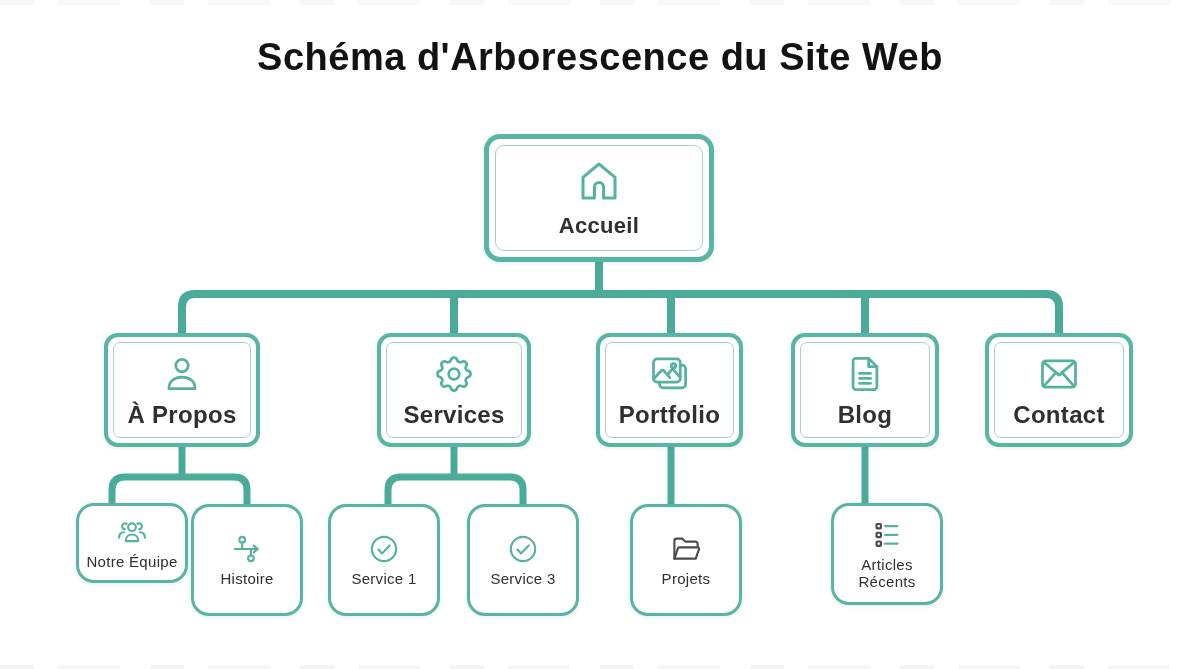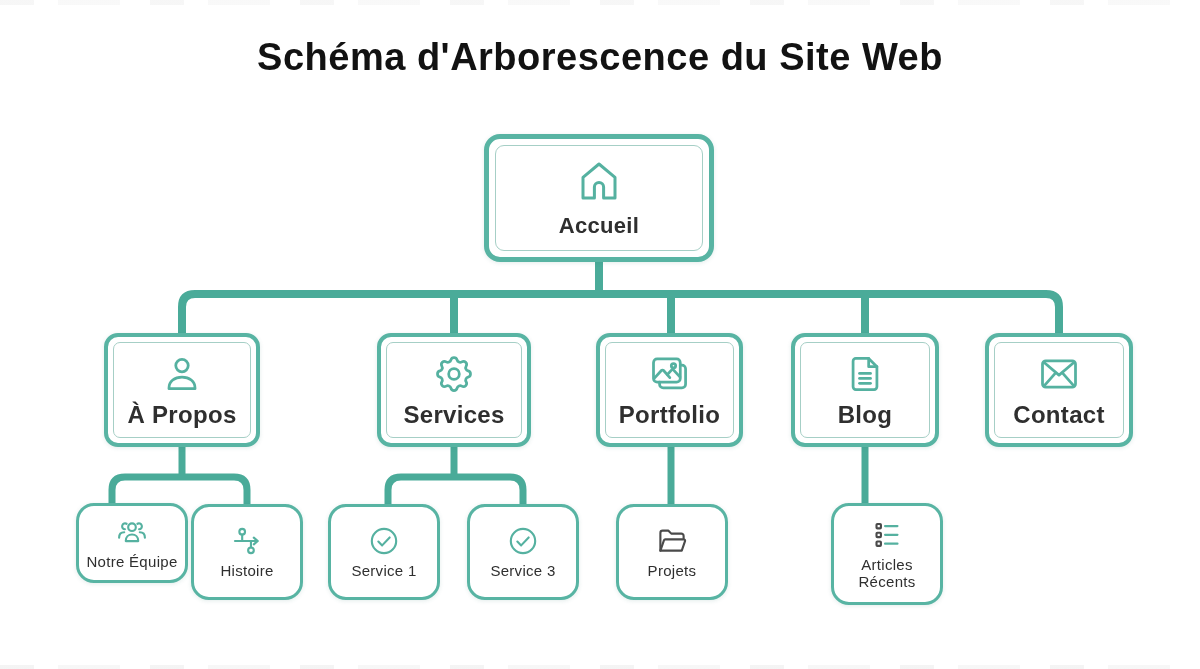--- a/index.html
+++ b/index.html
@@ -37,29 +37,29 @@
   .lvl2 .inner{gap:6px;border-radius:7px;}
   .lvl2 .lbl{font-size:24px;}
   .lvl2 .icon svg{width:44px;height:44px;}
   #n-apropos{left:104px;width:156px;}
   #n-services{left:377px;width:154px;}
   #n-portfolio{left:596px;width:147px;}
   #n-blog{left:791px;width:148px;}
   #n-contact{left:985px;width:148px;}
 
   
-  .lvl3{top:504px;height:96px;width:112px;border-width:3.5px;border-radius:18px;}
+  .lvl3{top:504px;height:112px;width:112px;border-width:3.5px;border-radius:18px;}
   .lvl3 .plain{gap:5px;padding:4px;}
   .lvl3 .lbl{font-size:15px;}
   .lvl3 .icon svg{width:34px;height:34px;}
   #n-equipe{left:68px;top:503px;height:80px;margin-left:8px;}
   #n-histoire{left:191px;}
   #n-service1{left:328px;}
   #n-service2{left:467px;}
-  #n-projets{left:616px;padding-left:12px;}
+  #n-projets{left:630px;padding-left:12px;}
   #n-articles{left:810px;top:503px;height:102px;margin-left:21px;}
 
   .icon{display:flex;}
   .icon svg{stroke:var(--c-icon_teal,#55b1a0);fill:none;stroke-width:1.5;
             stroke-linecap:round;stroke-linejoin:round;}
   .icon.dark svg{stroke:var(--c-icon_dark,#4a4a4a);}
   .icon .dk{stroke:var(--c-icon_dark,#4a4a4a);}
   .icon .tl{stroke:var(--c-icon_teal,#55b1a0);}
 
   .edge-artifact{position:absolute;left:0;width:1200px;height:5px;opacity:.35;

